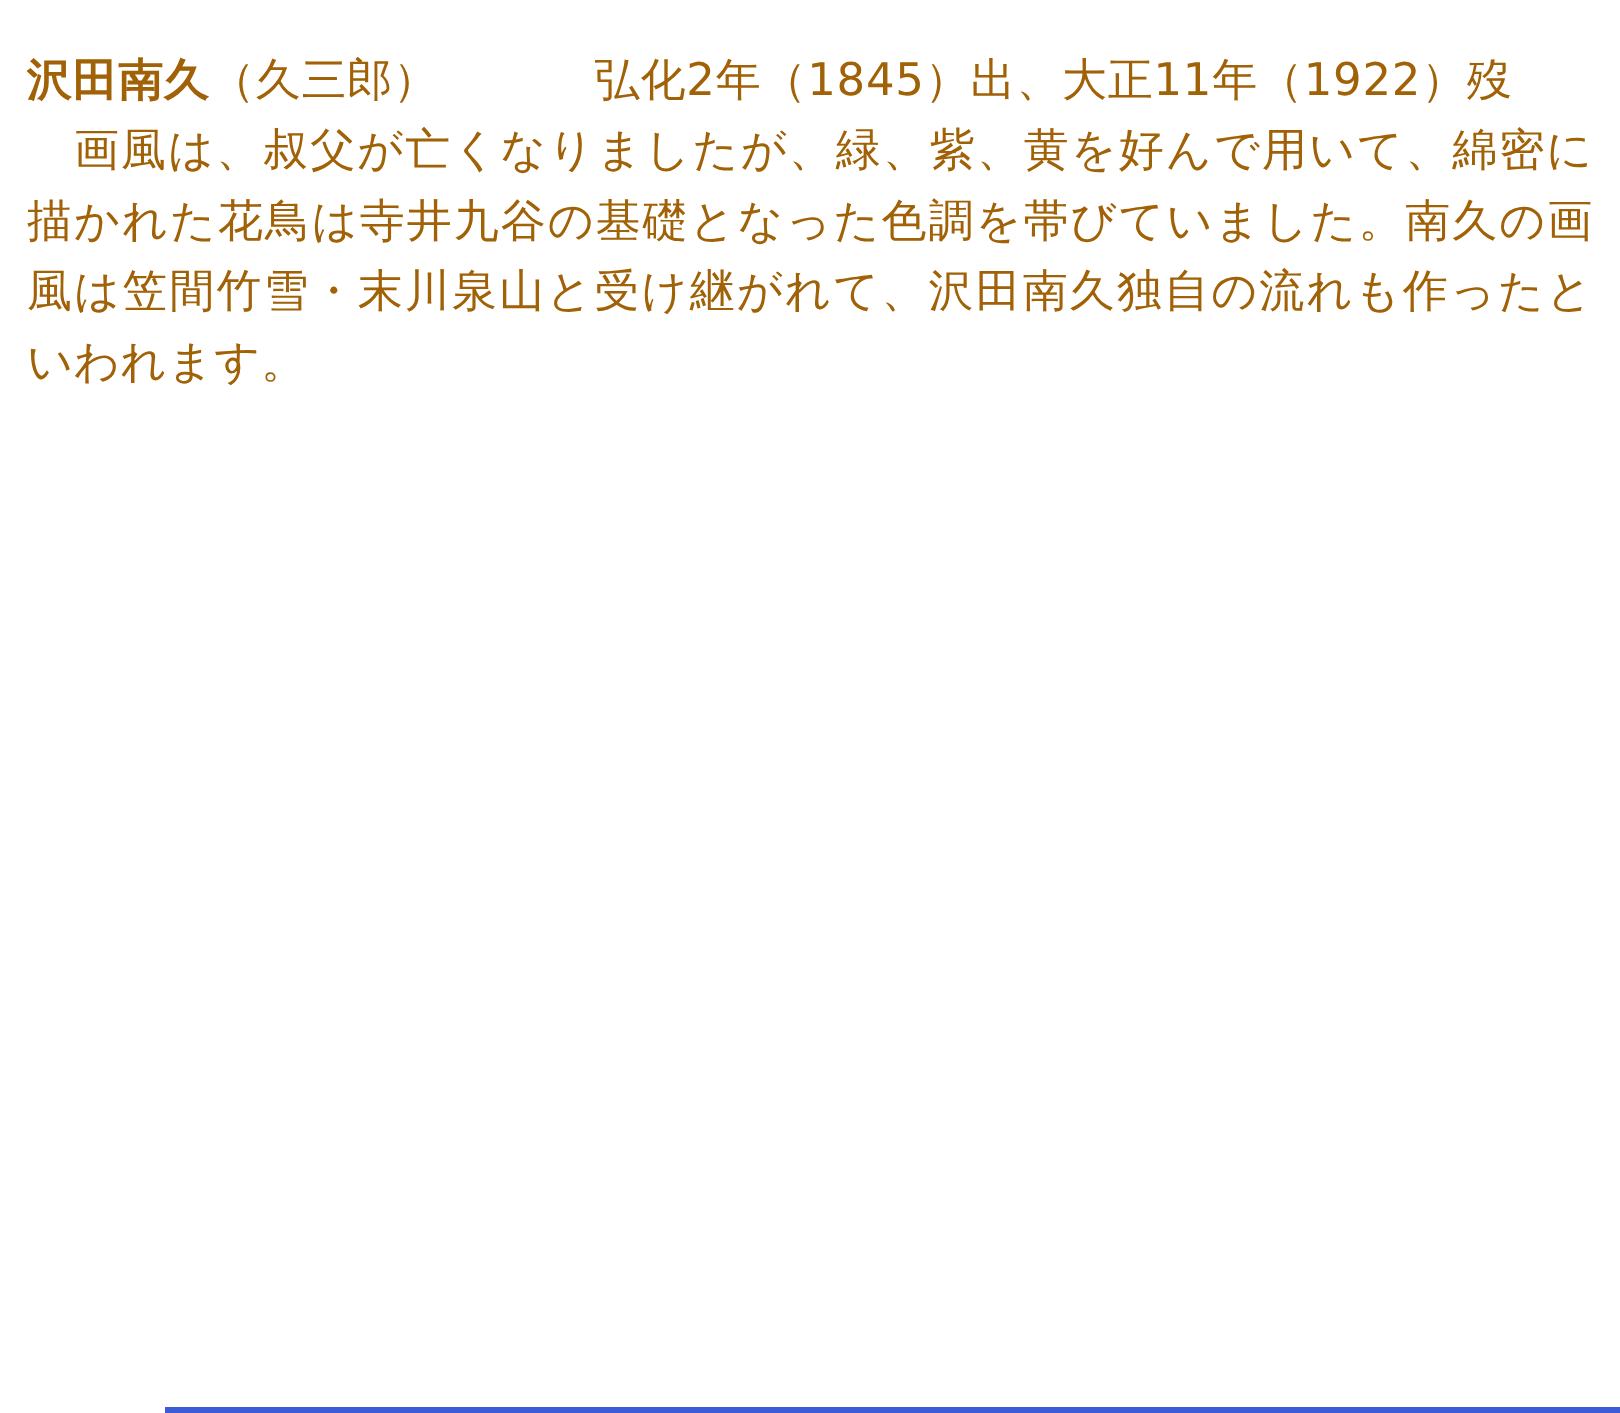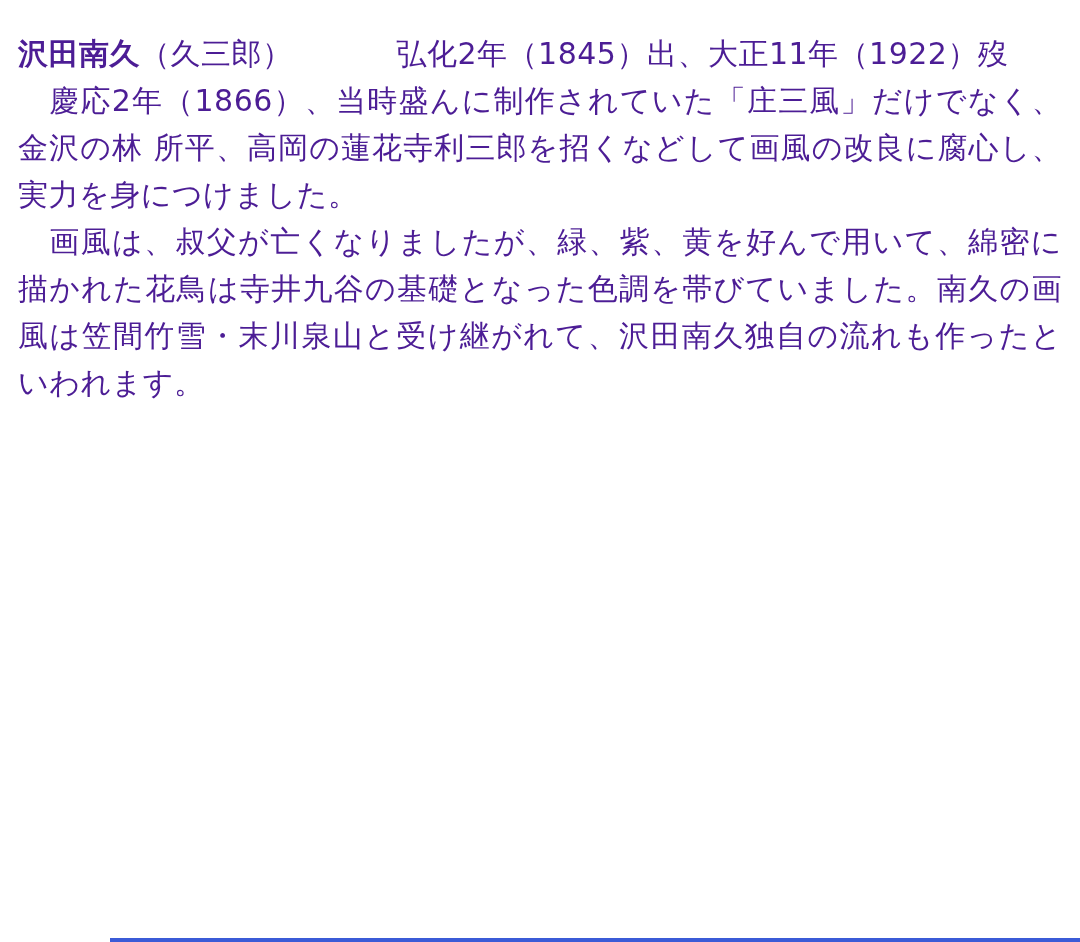--- a/index.html
+++ b/index.html
@@ -52,25 +52,24 @@
     left: 110px;
     right: 0;
     bottom: 0;
     height: 4px;
     background: #3b5bd7;
   }
 </style>
 </head>
 <body>
 
-<div class="page" style="background: rgb(255, 255, 255); color: #4c1d95;">
+<div class="page" style="background: rgb(255, 255, 255); color: #a16207;">
 
   <div class="header-line">
     <span class="person-name">沢田南久</span><span class="person-alias">（久三郎）</span><span class="life-dates">弘化2年（1845）出、大正11年（1922）歿</span>
   </div>
 
   <div class="article">
-    <p>　慶応2年（1866）、当時盛んに制作されていた「庄三風」だけでなく、金沢の林 所平、高岡の蓮花寺利三郎を招くなどして画風の改良に腐心し、実力を身につけました。</p>
     <p>　画風は、叔父が亡くなりましたが、緑、紫、黄を好んで用いて、綿密に描かれた花鳥は寺井九谷の基礎となった色調を帯びていました。南久の画風は笠間竹雪・末川泉山と受け継がれて、沢田南久独自の流れも作ったといわれます。</p>
   </div>
 
   <div class="bottom-accent-line" style="background: rgb(59, 91, 215);"></div>
 </div>
 
 </body></html>

